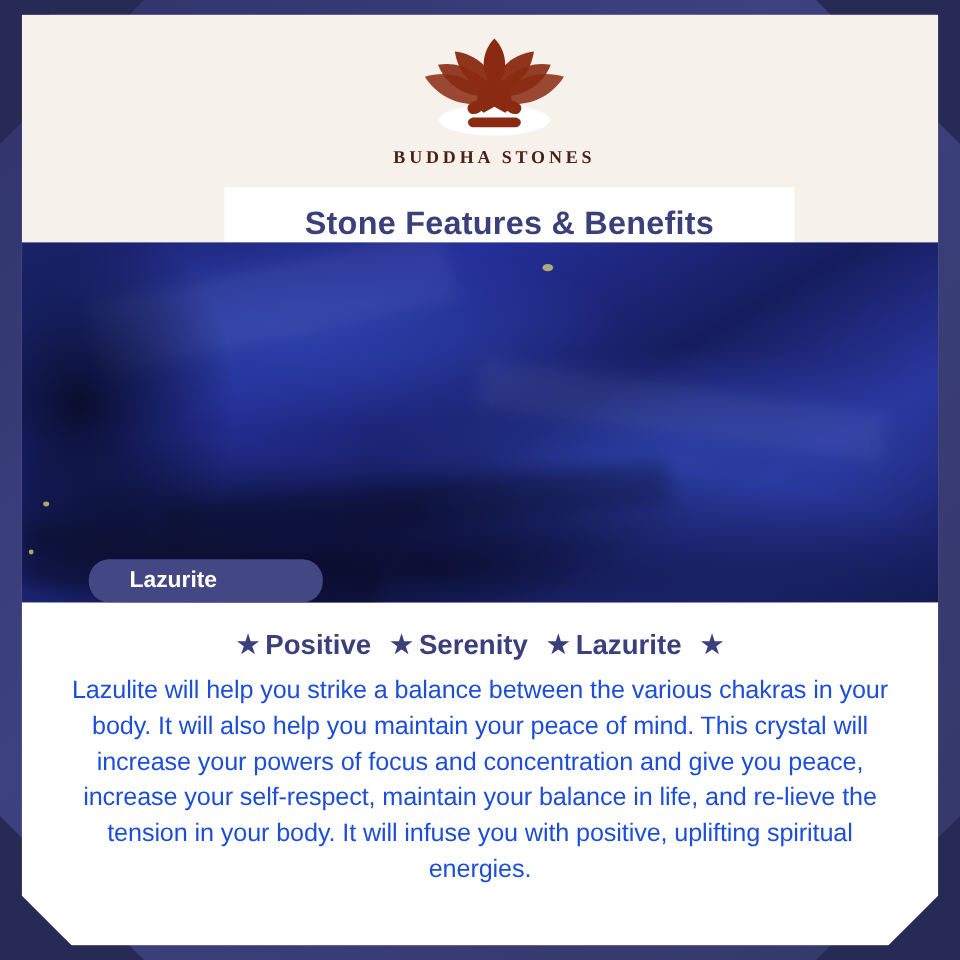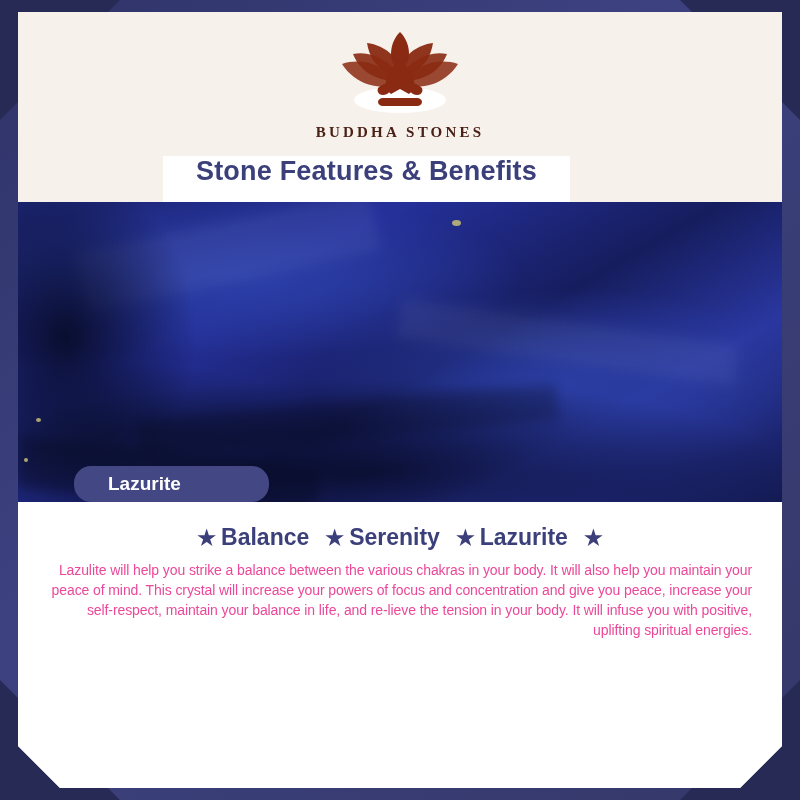--- a/index.html
+++ b/index.html
@@ -54,42 +54,43 @@
     );
     overflow: hidden;
   }
 
   
   .header {
     position: relative;
     height: 190px;
     background: #f7f1ec;
     text-align: center;
+    margin-left: 24px;
   }
   .logo-wrap {
     padding-top: 14px;
   }
   .logo-svg { display: block; margin: 0 auto; }
   .brand {
     margin-top: 2px;
     font-size: 15px;
     letter-spacing: 3.2px;
     color: #4a2116;
     font-weight: bold;
     font-family: "Liberation Serif", serif;
   }
   .title-bar {
     position: absolute;
     left: 145px;
     top: 144px;
-    width: 407px;
+    width: 475px;
     height: 46px;
     background: #ffffff;
     display: flex;
-    align-items: flex-start;
+    align-items: flex-end;
     justify-content: center;
   }
   .title-bar .title {
     font-size: 27px;
     font-weight: bold;
     color: #3b3f7a;
     letter-spacing: 0.2px;
   }
 
   
@@ -164,24 +165,24 @@
     margin-bottom: 10px;
   }
   .kw {
     display: inline-flex;
     align-items: center;
     gap: 5px;
     white-space: nowrap;
   }
   .star { font-size: 21px; line-height: 1; }
   .desc {
-    font-size: 14px;
+    font-size: 21px;
     line-height: 1.42;
-    color: #ec4899;
-    text-align: right;
+    color: #1d4ed8;
+    text-align: center;
     letter-spacing: -0.1px;
   }
 </style>
 </head>
 <body>
 
 <div class="page">
   <div class="frame-bg"></div>
   <div class="corner tl"></div>
   <div class="corner tr"></div>
@@ -232,21 +233,21 @@
       <div class="speck" style="left:6px; top:256px; width:4px; height:4px;"></div>
       <div class="stone-label">
         <span>Lazurite</span>
       </div>
     </div>
 
     <div class="body-wrap">
       <div class="keywords">
         <span class="kw">
           <span class="star">★</span>
-          <span>Balance</span>
+          <span>Positive</span>
         </span>
         <span class="kw">
           <span class="star">★</span>
           <span>Serenity</span>
         </span>
         <span class="kw">
           <span class="star">★</span>
           <span>Lazurite</span>
         </span>
         <span class="kw" style="gap:1px;">

